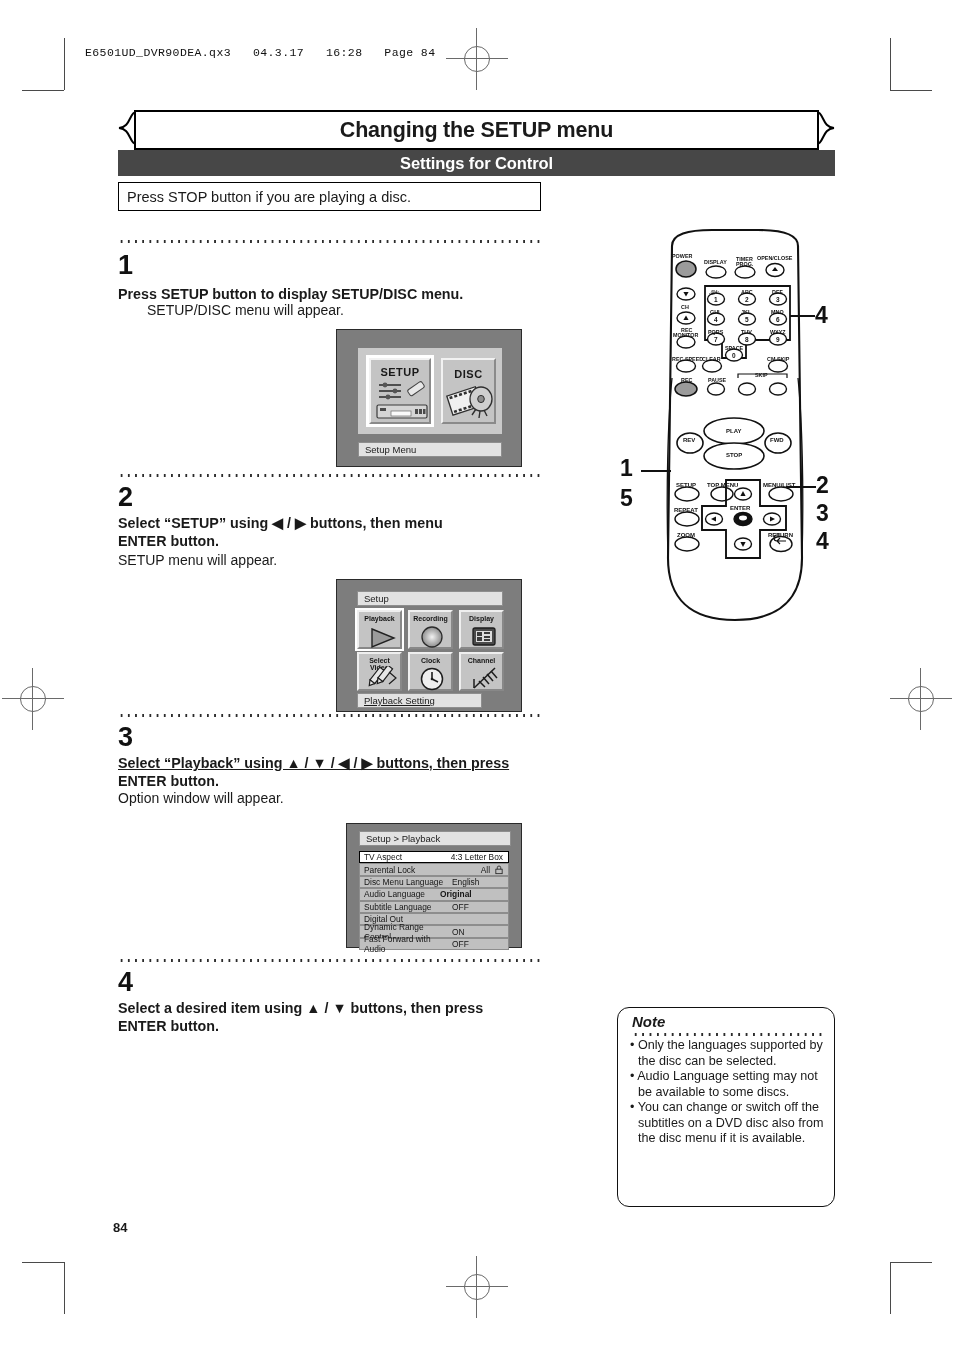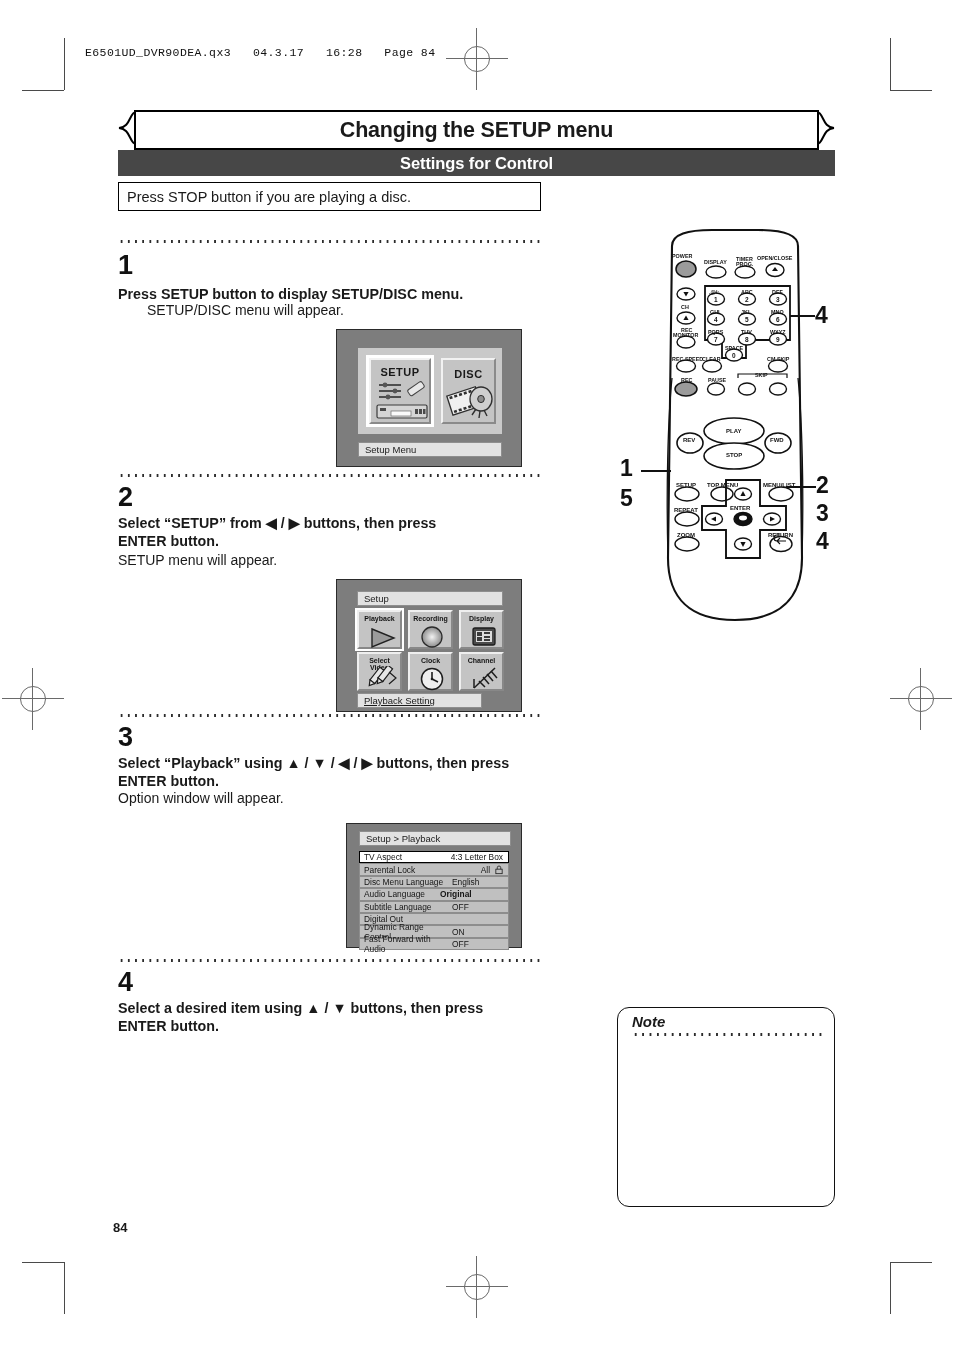--- a/index.html
+++ b/index.html
@@ -196,21 +196,21 @@
 
   <div class="tv-bar" style="left:21px;top:112px;width:144px;height:15px;">
     <span>Setup Menu</span>
   </div>
 </div>
 
 <div class="dots" style="left:118px;top:474px;width:423px;">
     <i></i>
   </div>
 <div class="stepnum" style="left:118px;top:484px;">2</div>
-<div class="stephead" style="left:118px;top:514px;">Select “SETUP” from ◀ / ▶ buttons, then press</div>
+<div class="stephead" style="left:118px;top:514px;">Select “SETUP” using ◀ / ▶ buttons, then menu</div>
 <div class="stephead" style="left:118px;top:532px;">ENTER button.</div>
 <div class="stepsub" style="left:118px;top:552px;">SETUP menu will appear.</div>
 
 <div class="tv" style="left:336px;top:579px;width:186px;height:133px;">
   <div class="tv-bar" style="left:20px;top:11px;width:146px;height:15px;">
     <span>Setup</span>
   </div>
 
   <div class="smalltile sel" style="left:20px;top:30px;width:45px;height:39px;">
     <div class="tl">Playback</div>
@@ -290,21 +290,21 @@
 
   <div class="tv-bar" style="left:20px;top:113px;width:125px;height:15px;text-decoration:underline;">
     <span>Playback Setting</span>
   </div>
 </div>
 
 <div class="dots" style="left:118px;top:714px;width:423px;">
     <i></i>
   </div>
 <div class="stepnum" style="left:118px;top:724px;">3</div>
-<div class="stephead" style="left:118px;top:754px;width:440px;">Select “Playback” using ▲ / ▼ / ◀ / ▶ buttons, then press</div>
+<div class="stephead" style="left:118px;top:754px;width:440px;text-decoration:underline;">Select “Playback” using ▲ / ▼ / ◀ / ▶ buttons, then press</div>
 <div class="stephead" style="left:118px;top:772px;">ENTER button.</div>
 <div class="stepsub" style="left:118px;top:790px;">Option window will appear.</div>
 
 <div class="tv" style="left:346px;top:823px;width:176px;height:125px;">
   <div class="tv-bar" style="left:12px;top:7px;width:152px;height:15px;">
     <span>Setup &gt; Playback</span>
   </div>
 
   <div class="srow hl" style="top:27px;">
     <span class="lbl">TV Aspect</span>
@@ -347,20 +347,25 @@
 <div class="dots" style="left:118px;top:959px;width:423px;">
     <i></i>
   </div>
 <div class="stepnum" style="left:118px;top:969px;">4</div>
 <div class="stephead" style="left:118px;top:999px;">Select a desired item using ▲ / ▼ buttons, then press</div>
 <div class="stephead" style="left:118px;top:1017px;">ENTER button.</div>
 
 <div class="notebox">
   <div class="nt">Note</div>
   <div class="ndots"></div>
+  <ul>
+    <li>Only the languages supported by the disc can be selected.</li>
+    <li>Audio Language setting may not be available to some discs.</li>
+    <li>You can change or switch off the subtitles on a DVD disc also from the disc menu if it is available.</li>
+  </ul>
 </div>
 
 <div class="pageno">84</div>
 
 <div class="remote">
   <svg viewBox="0 0 170 404" style="position:absolute;left:0;top:0;width:170px;height:404px;">
 
     <path d="M22,18 C22,6 38,2 62,2 L108,2 C132,2 148,6 148,18
              L152,330 C152,370 130,392 85,392 C40,392 18,370 18,330 Z" fill="#ffffff" stroke="#111" stroke-width="2.1"></path>
     <path d="M22,150 C18,190 16,260 18,330" fill="none" stroke="#111" stroke-width="1.3"></path>

